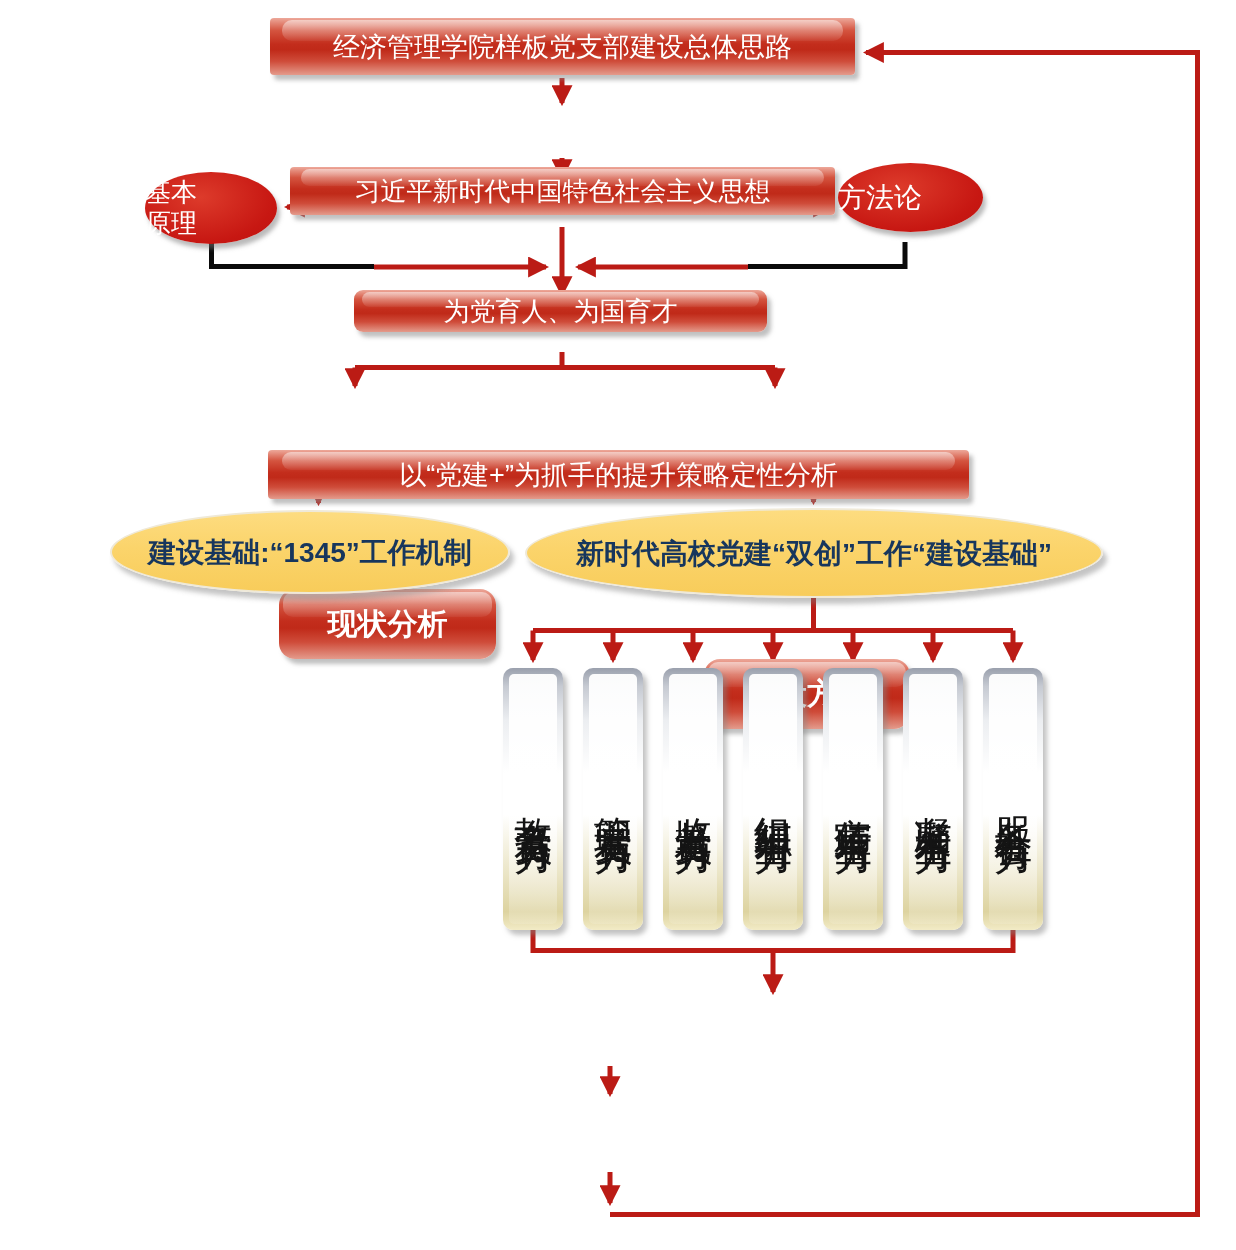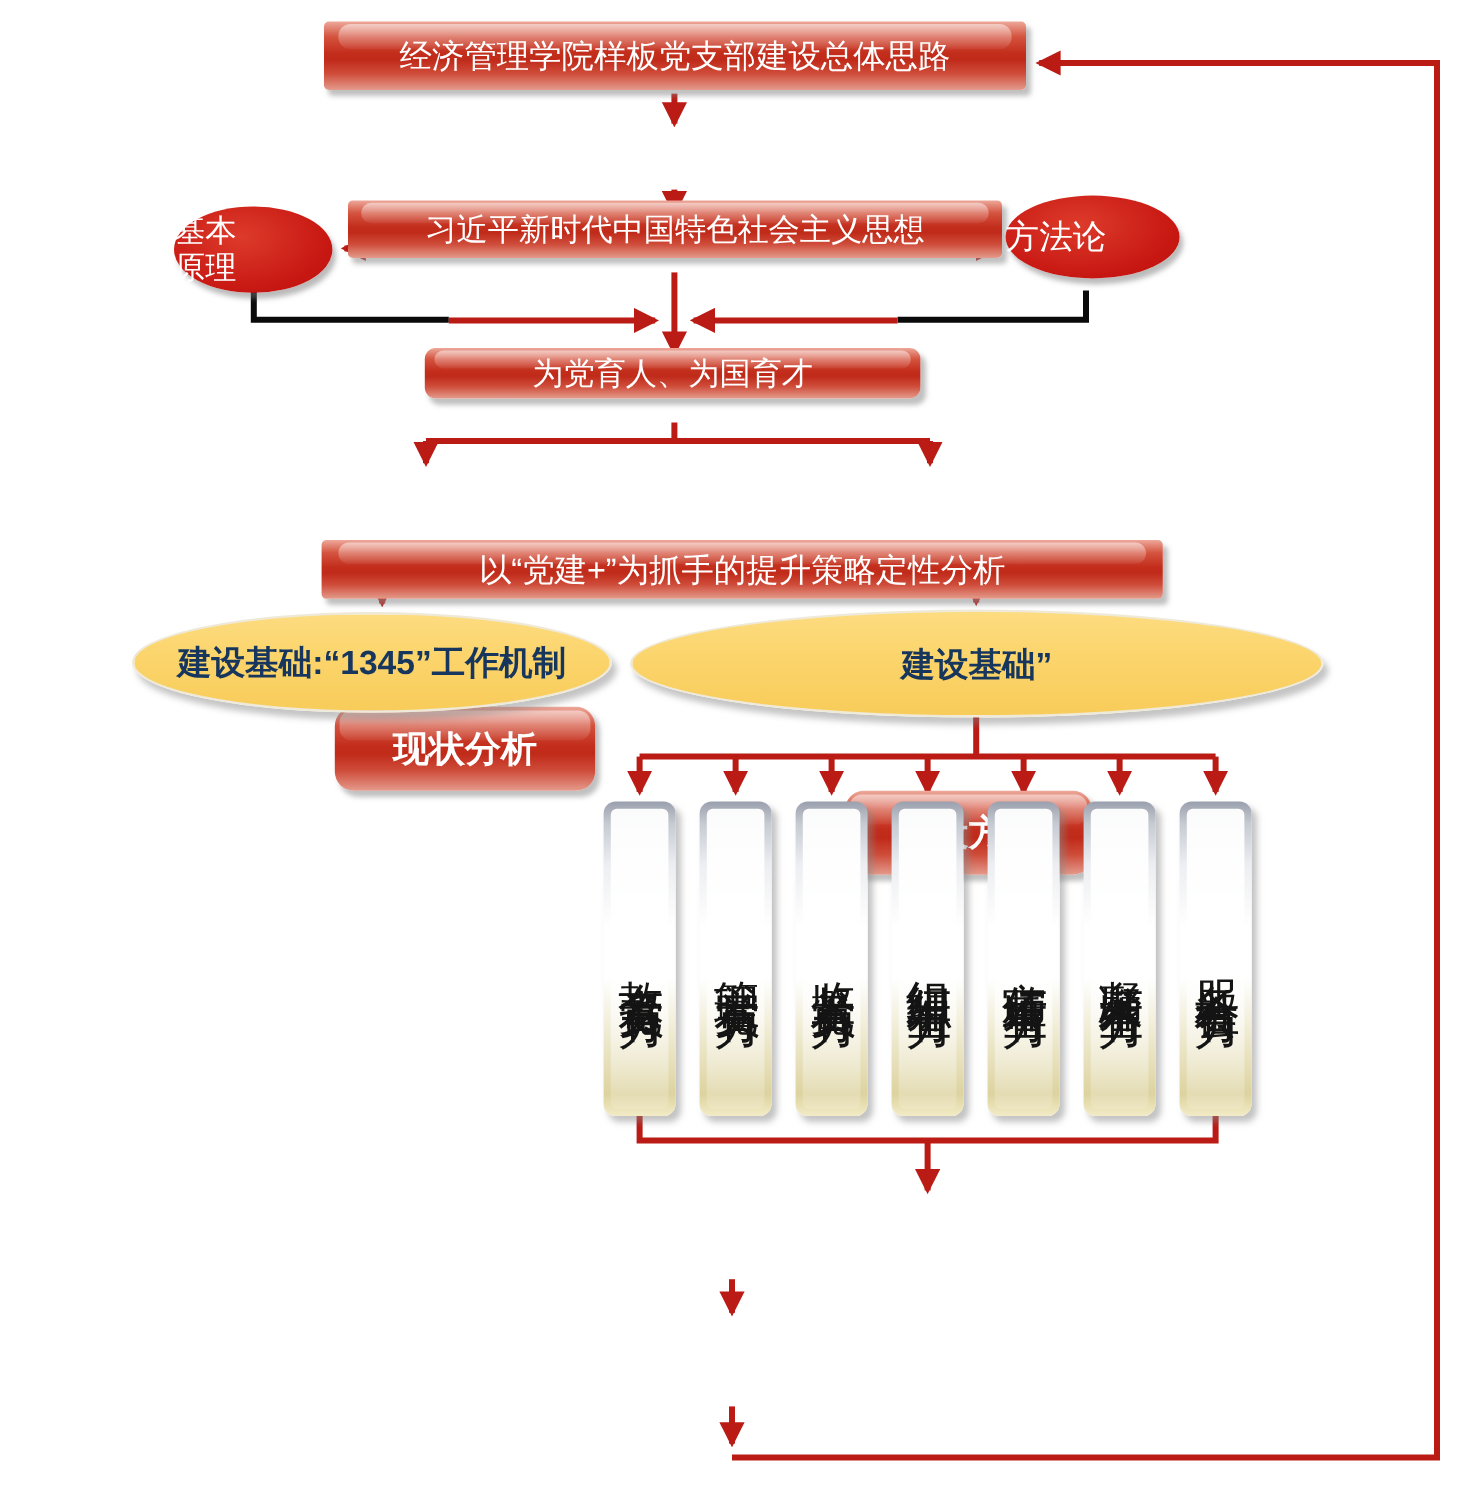--- a/index.html
+++ b/index.html
@@ -125,20 +125,21 @@
   <div class="node red-node gloss bold" style="left:672px;top:393px;width:206px;height:70px;font-size:30px;border-radius:16px;">
     <span>建设方案</span>
   </div>
 
   <div class="node yellow-ellipse" style="left:110px;top:510px;width:400px;height:84px;font-size:28px;line-height:35px;">
     <span class="ln">建设基础:“1345”</span>
     <span class="ln">工作机制</span>
   </div>
 
   <div class="node yellow-ellipse" style="left:525px;top:508px;width:578px;height:90px;font-size:28px;line-height:35px;">
+    <span class="ln">新时代高校党建“双创”工作“</span>
     <span class="ln">建设基础”</span>
   </div>
 
   <div class="node silver-box" style="left:503px;top:668px;width:60px;height:262px;">
     <div class="silver-inner"></div>
     <div class="v-text">教育党员有力</div>
   </div>
   <div class="node silver-box" style="left:583px;top:668px;width:60px;height:262px;">
     <div class="silver-inner"></div>
     <div class="v-text">管理党员有力</div>

